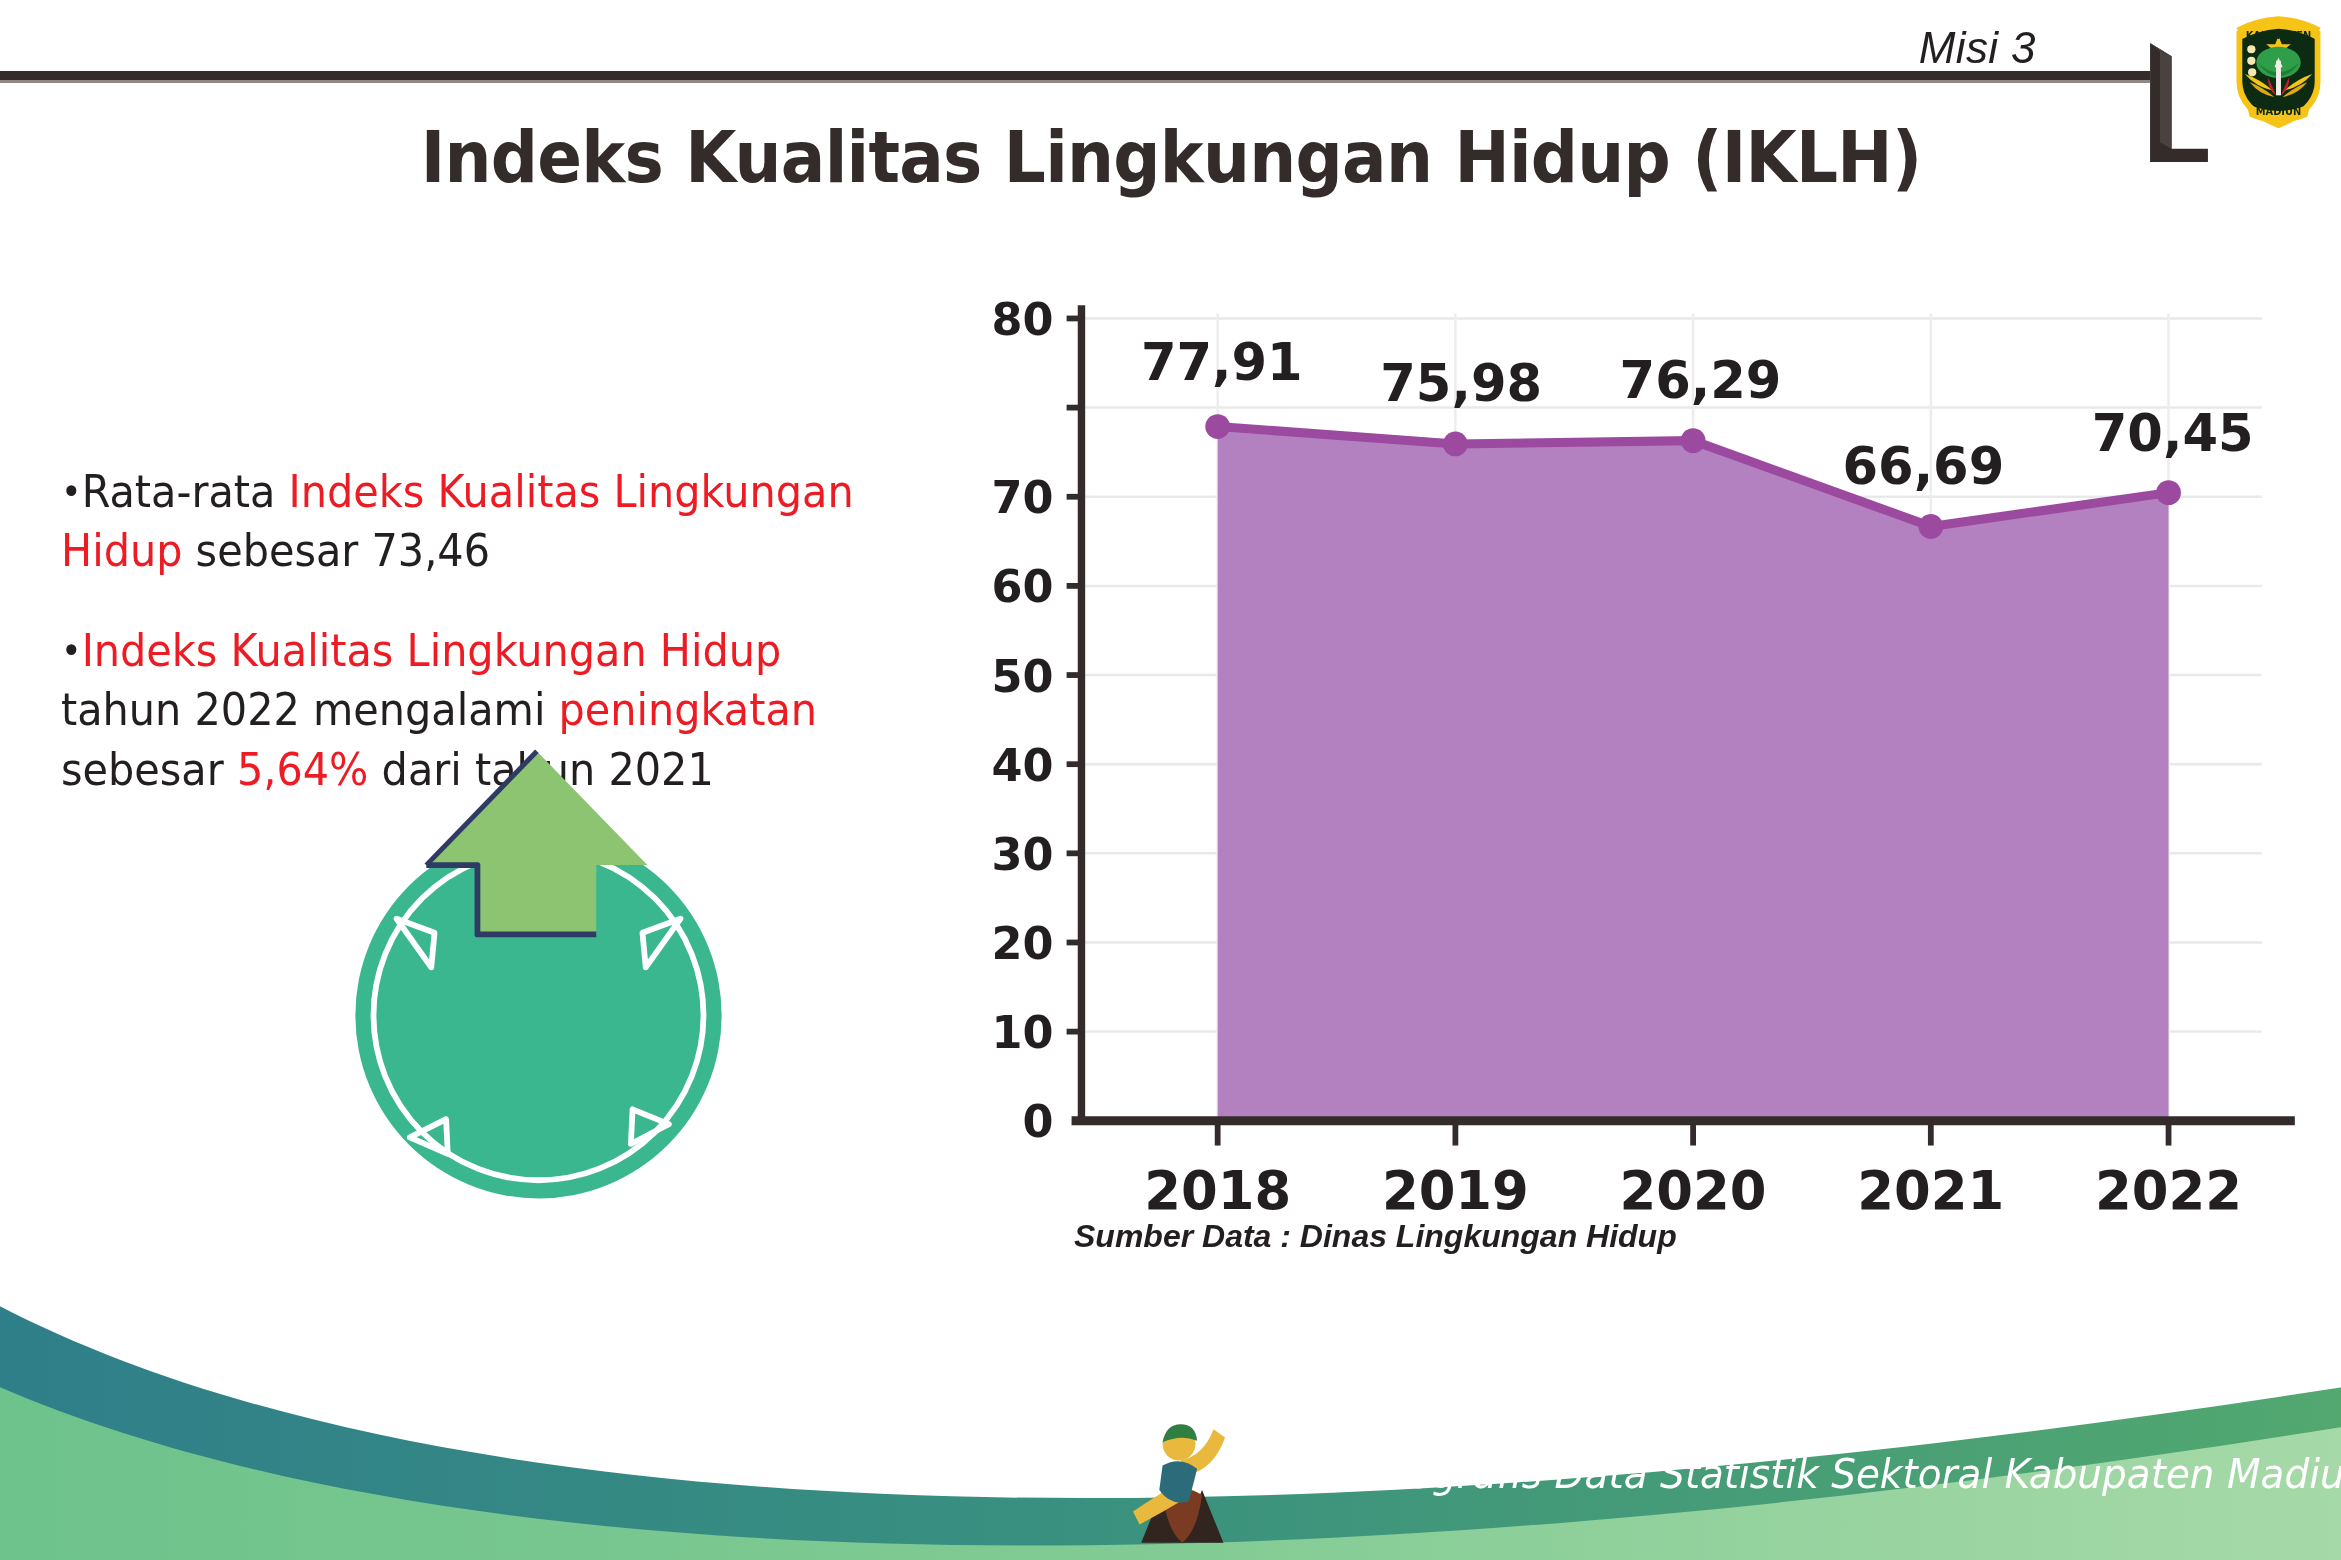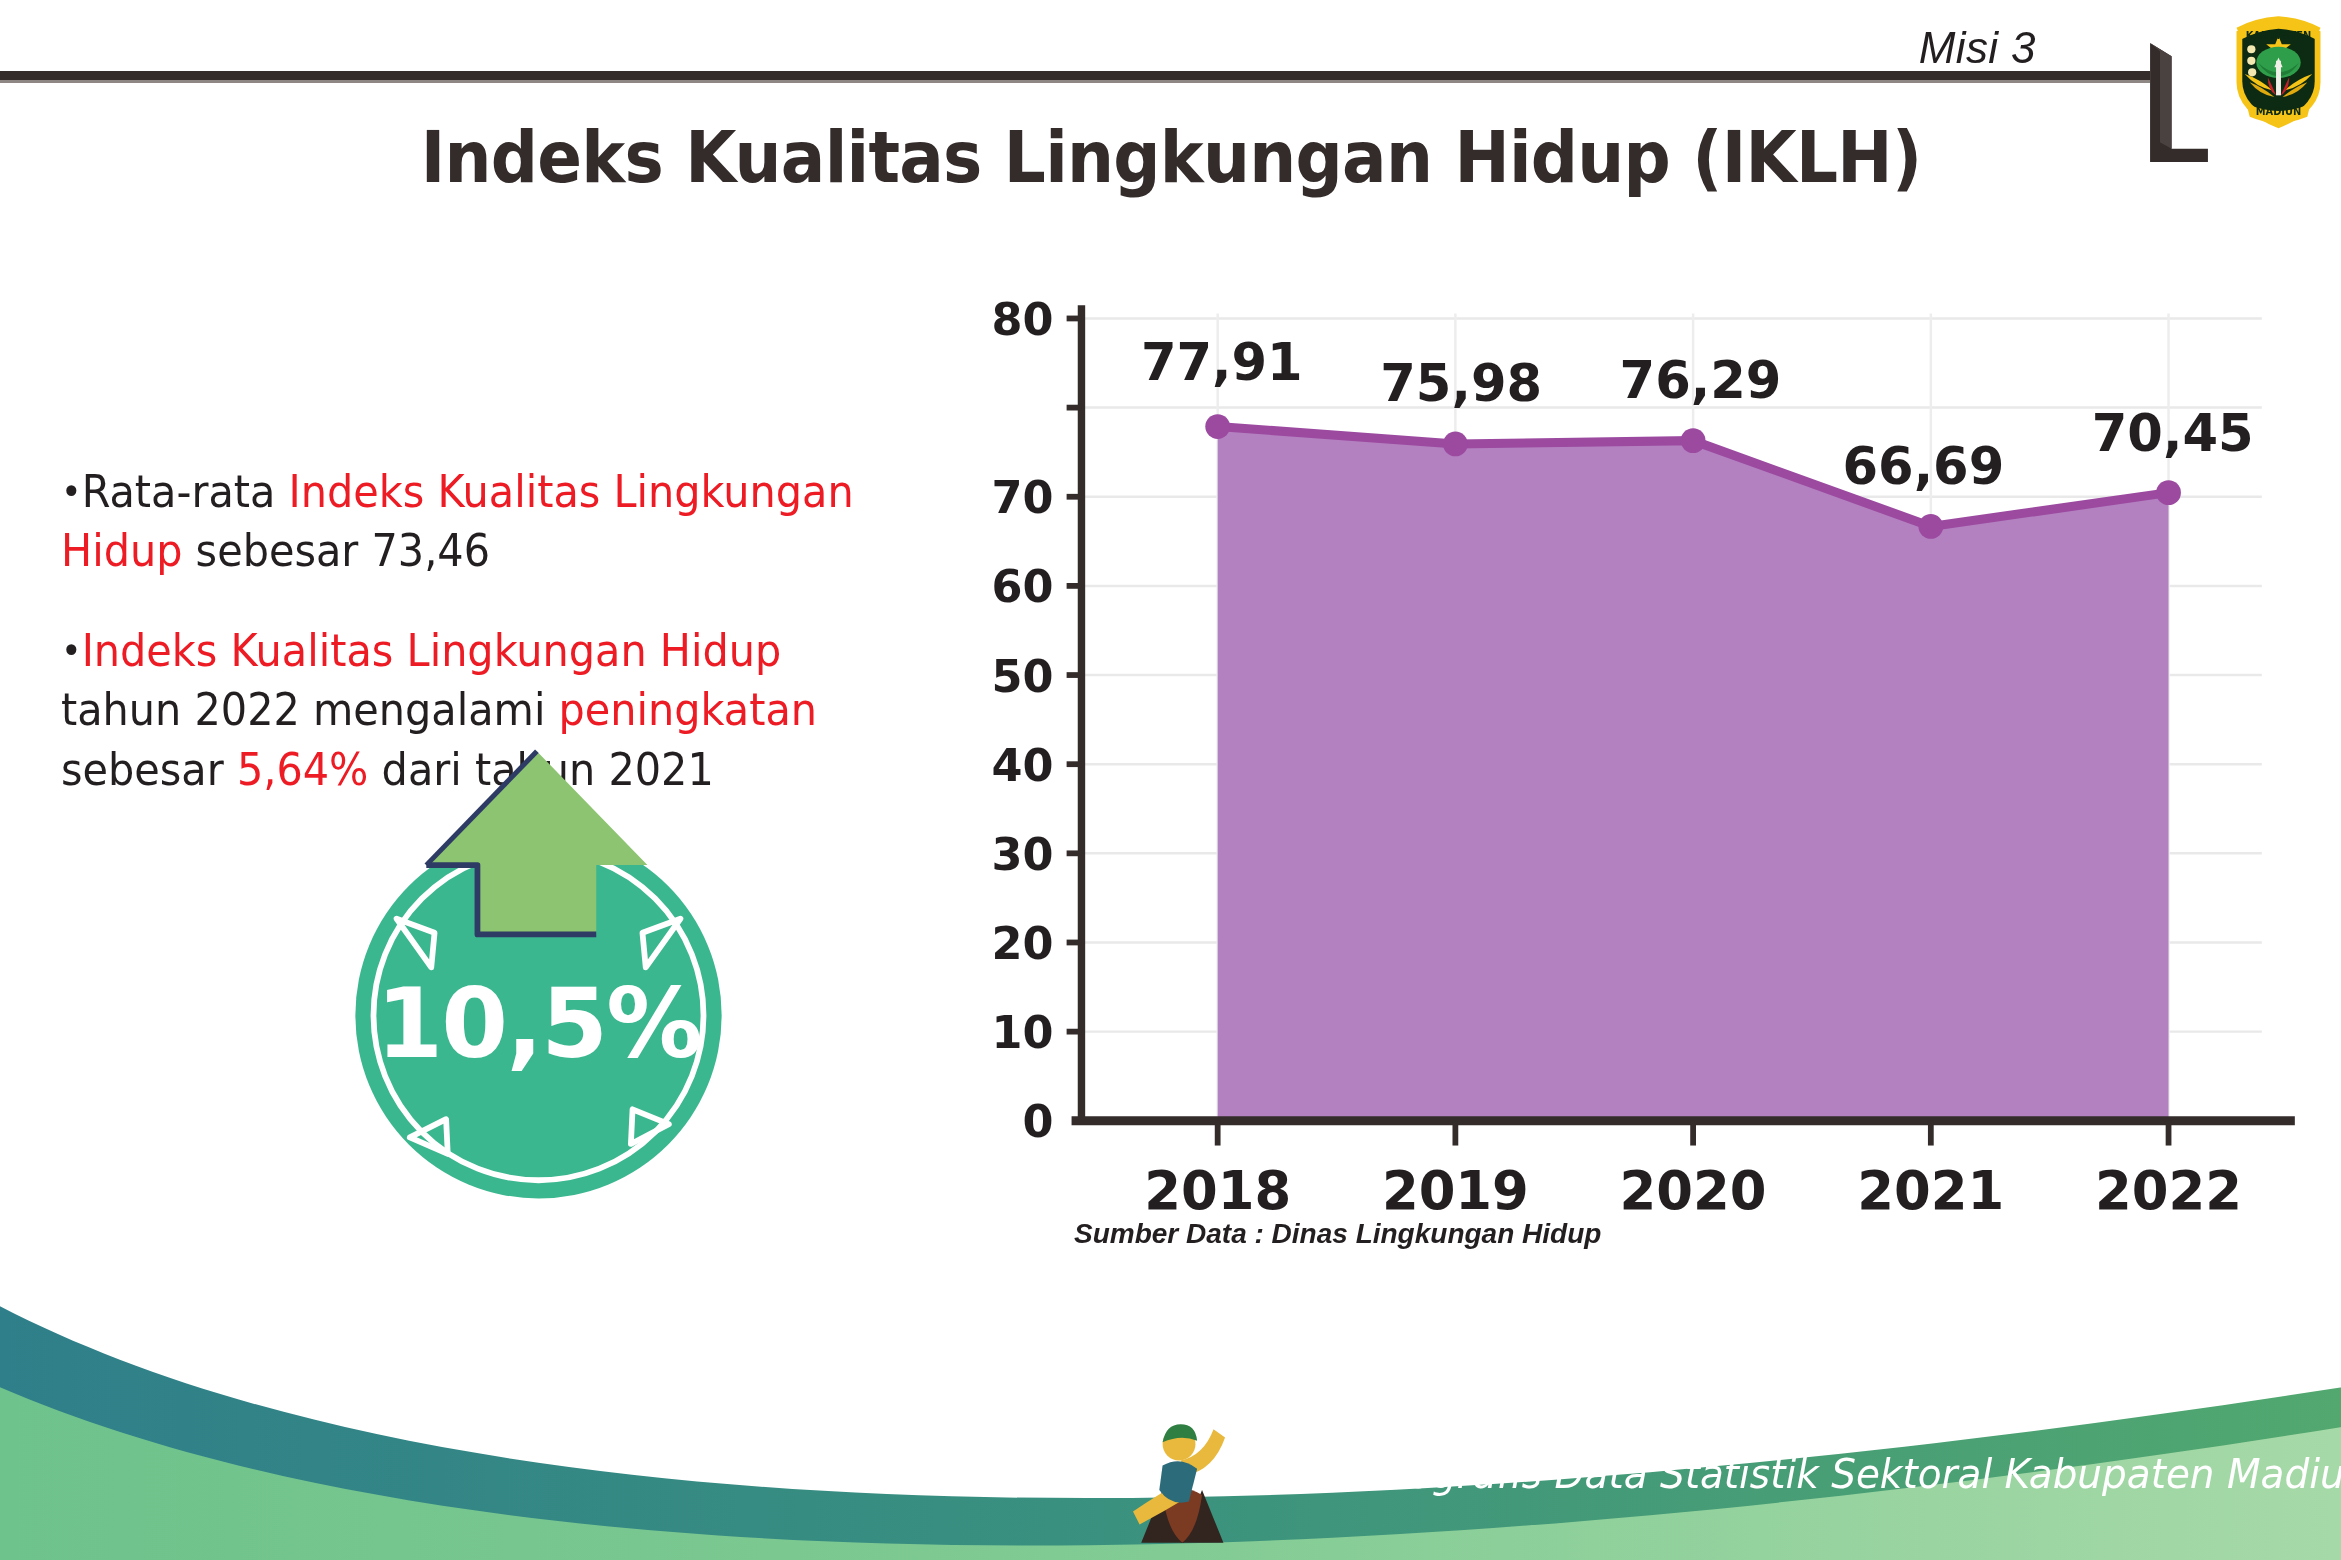--- a/index.html
+++ b/index.html
@@ -70,21 +70,21 @@
     letter-spacing:-1.7px;
   }
 
   
   .chart{position:absolute;left:974px;top:297px;width:1321px;height:974px;}
   .chart svg{display:block;}
   .src{
     position:absolute;left:1074px;top:1218px;
     font-family:"Liberation Sans", sans-serif;
     font-weight:bold;font-style:italic;
-    font-size:28px;color:#231f20;
+    font-size:32px;color:#231f20;
   }
 
   
   .footer{position:absolute;left:0;bottom:0;width:2342px;height:273px;}
   .footer svg{display:block;}
   .foot-logo{position:absolute;left:1133px;bottom:18px;width:97px;height:124px;}
   .foot-text{
     position:absolute;left:1229px;bottom:63px;
     font-family:"DejaVu Sans", sans-serif;
     font-style:italic;
@@ -157,21 +157,20 @@
         <polygon points="432,213 386,230 390,272"></polygon>
         <polygon points="104,478 148,456 150,498"></polygon>
         <polygon points="418,462 374,444 372,486"></polygon>
       </g>
       <g>
         <polygon points="258,10 392,148 330,148 330,232 186,232 186,148 124,148" fill="#8dc471"></polygon>
         <polyline points="124,148 186,148 186,232 330,232" fill="none" stroke="#2e3b64" stroke-width="7" stroke-linejoin="round"></polyline>
         <polyline points="258,10 124,148" fill="none" stroke="#2e3b64" stroke-width="6"></polyline>
       </g>
     </svg>
-    <div class="badge-num">10,5%</div>
   </div>
 
   <div class="chart">
     <svg width="1321" height="974" viewBox="0 0 1600 1180">
 
       <g stroke="#e9e9e9" stroke-width="3">
         <line x1="130" y1="890" x2="1560" y2="890"></line>
         <line x1="130" y1="782" x2="1560" y2="782"></line>
         <line x1="130" y1="674" x2="1560" y2="674"></line>
         <line x1="130" y1="566" x2="1560" y2="566"></line>

